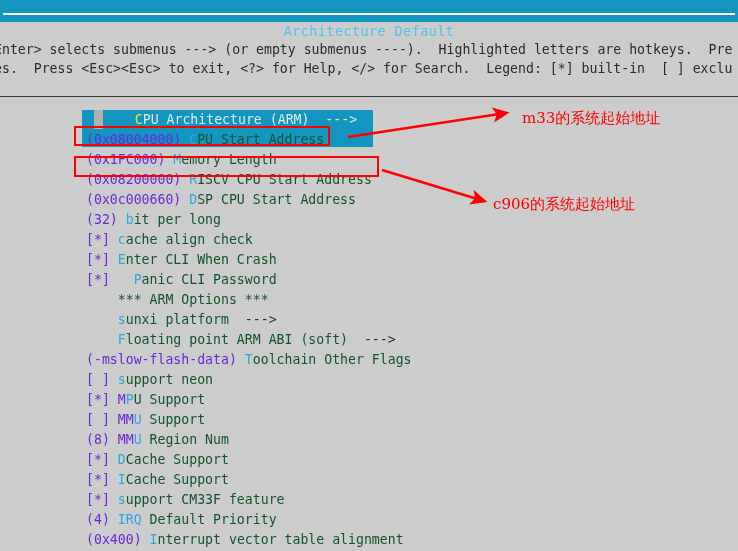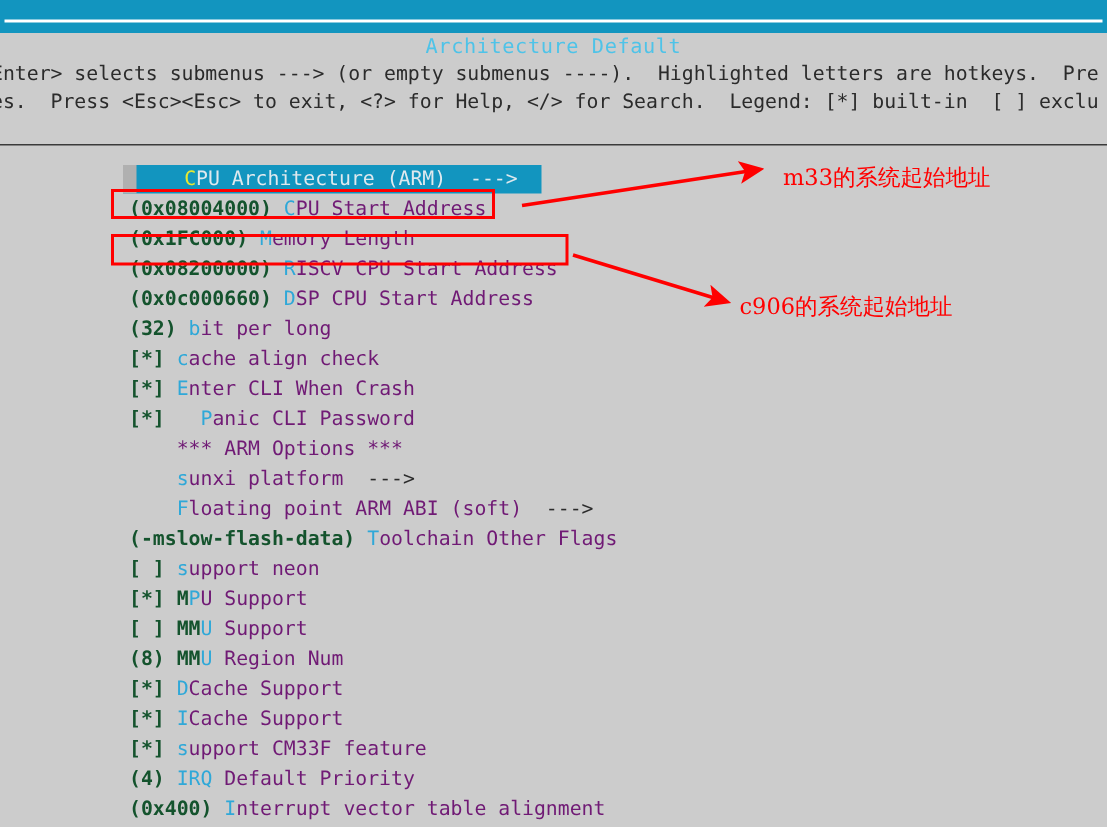--- a/index.html
+++ b/index.html
@@ -71,33 +71,33 @@
     font-size: 13.2px;
     line-height: 20px;
     color: #2b2b2b;
     white-space: pre;
   }
   .menu-row {
     height: 20px;
     white-space: pre;
     position: relative;
   }
-  .menu-row .prefix { color: #14532d; font-weight: bold; }
+  .menu-row .prefix { color: #6d28d9; }
   .menu-row .hot { color: #2fa8d8; }
-  .menu-row .rest { color: #701a75; }
+  .menu-row .rest { color: #14532d; }
   .menu-row .arrow { color: #2b2b2b; }
 
   
   #menu-list .selected {
     position: absolute;
     left: -4px;
     top: 0;
-    height: 19px;
+    height: 37px;
     background: #1295bf;
-    padding-left: 0;
+    padding-left: 12px;
     white-space: pre;
   }
   .selected .cursor-block {
     display: inline-block;
     width: 9px;
     height: 19px;
     background: #b0b0b0;
     vertical-align: top;
   }
   .selected .sel-text {

